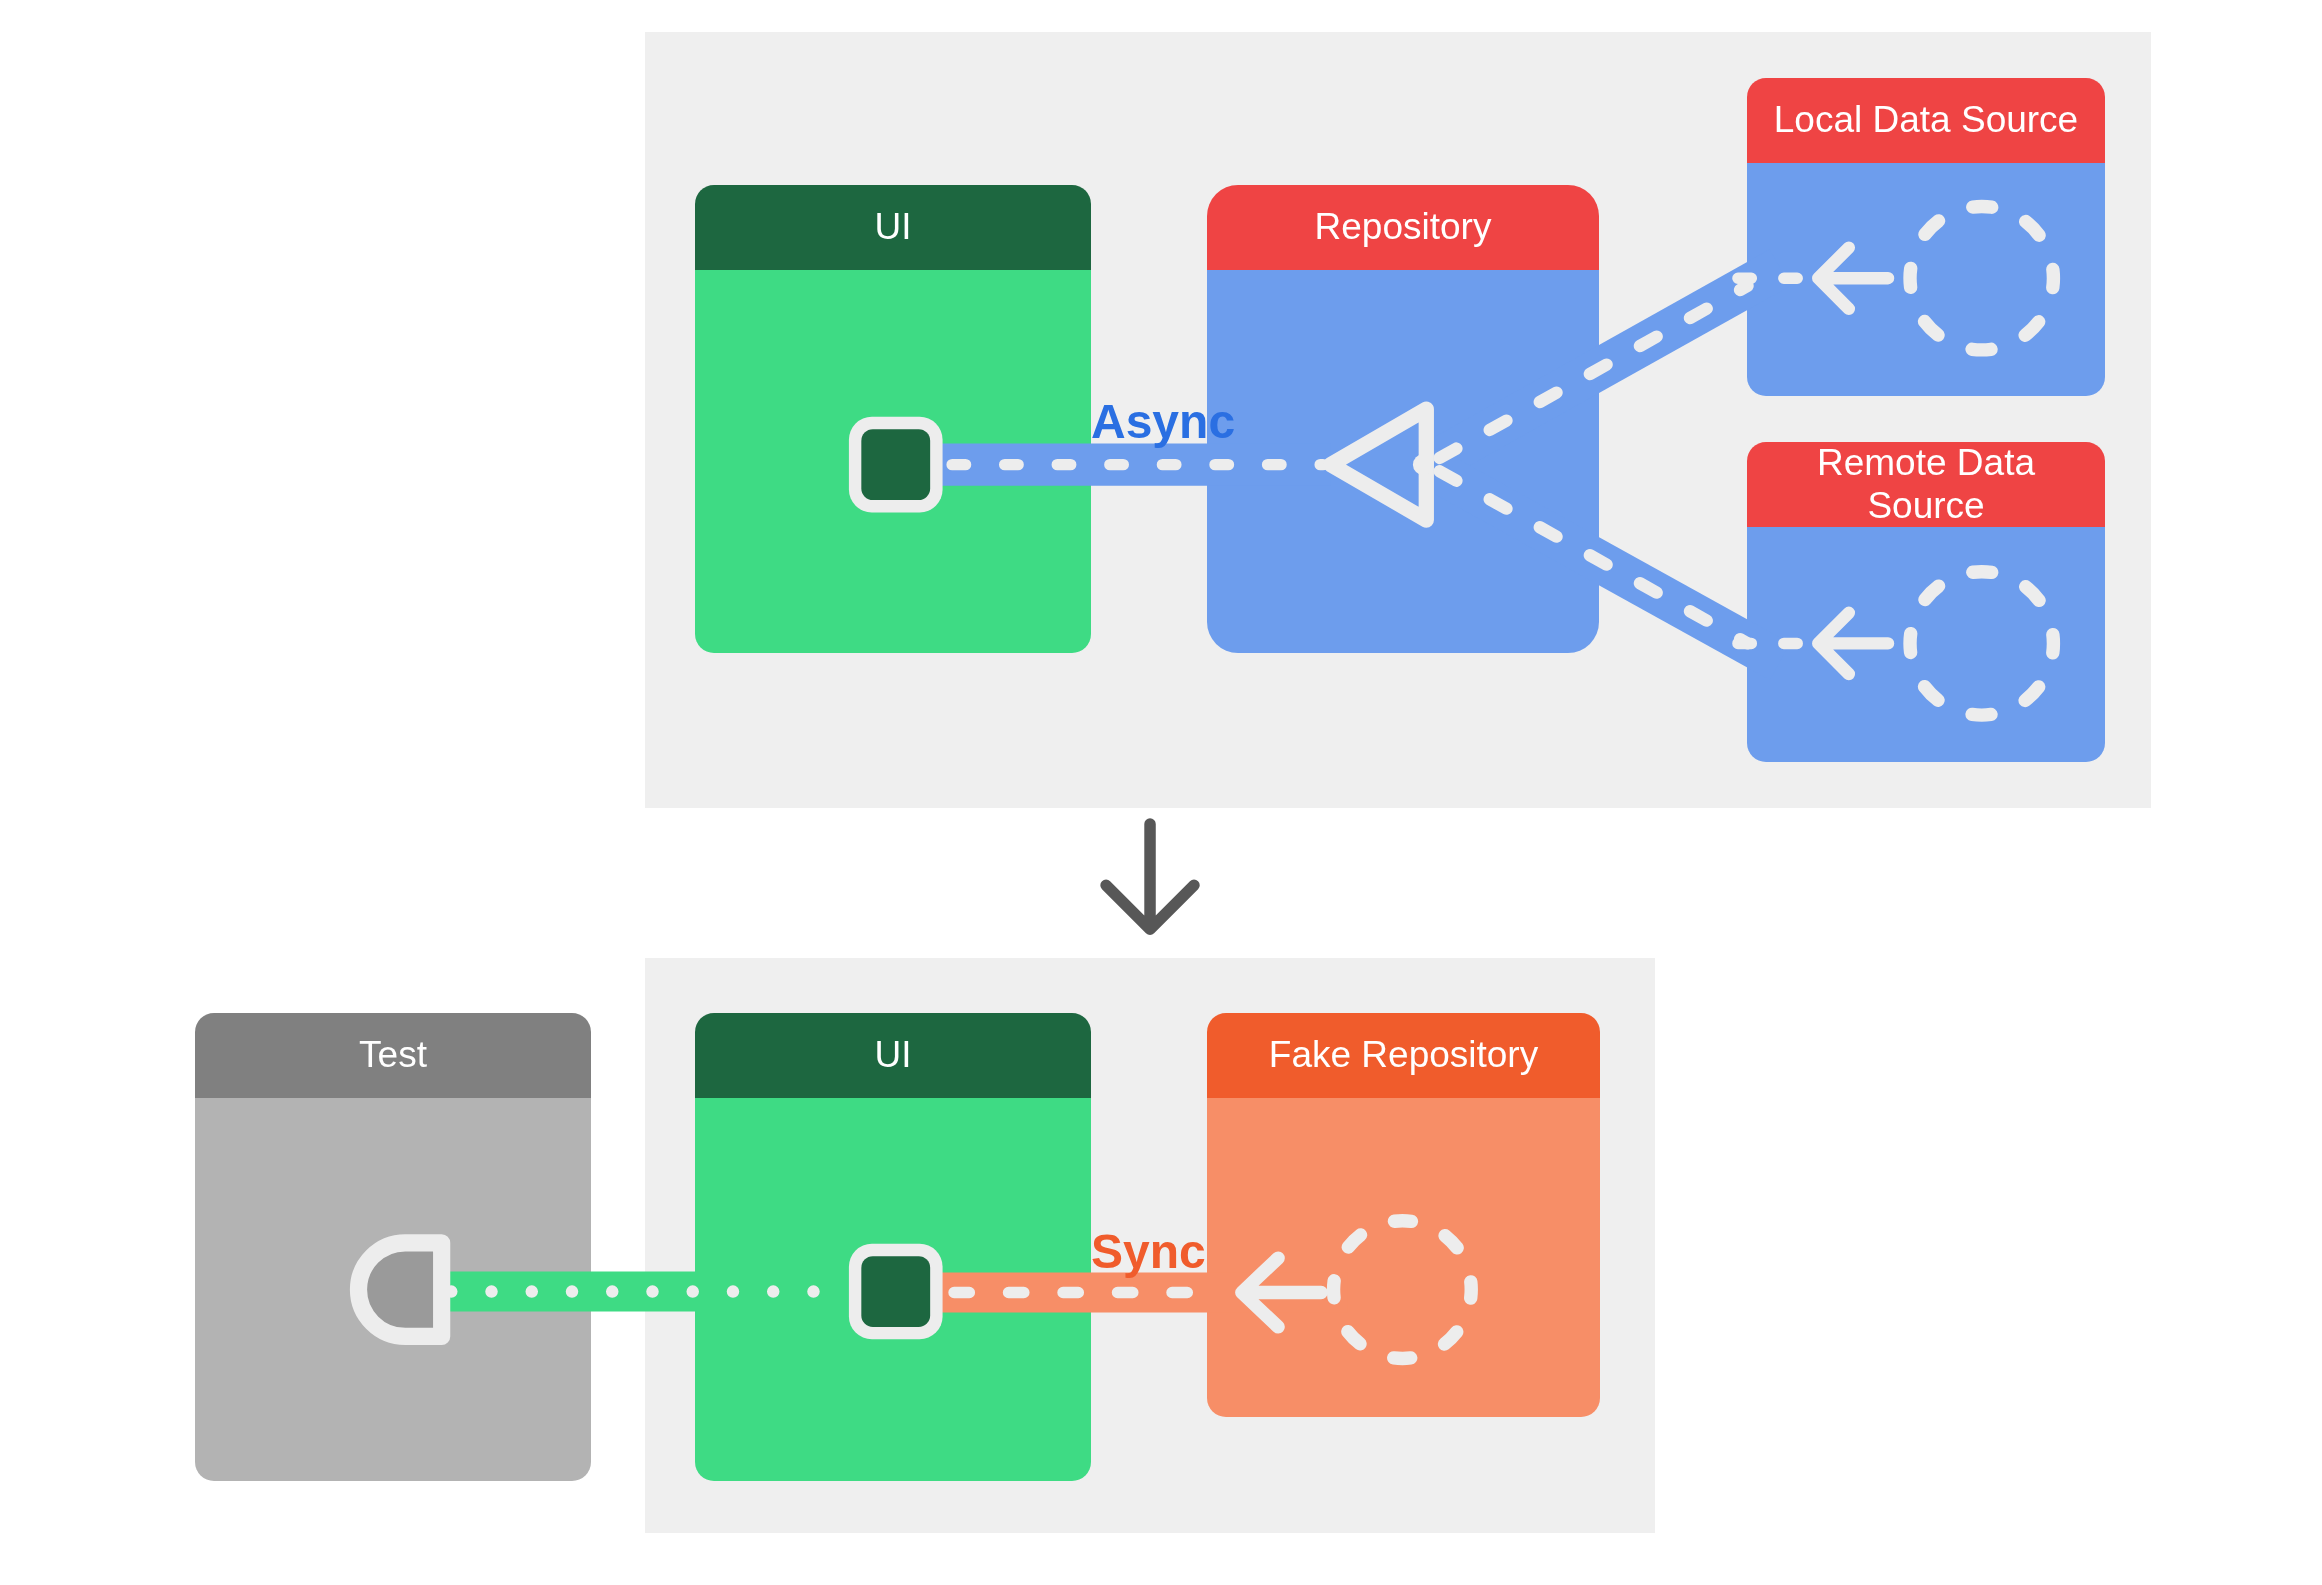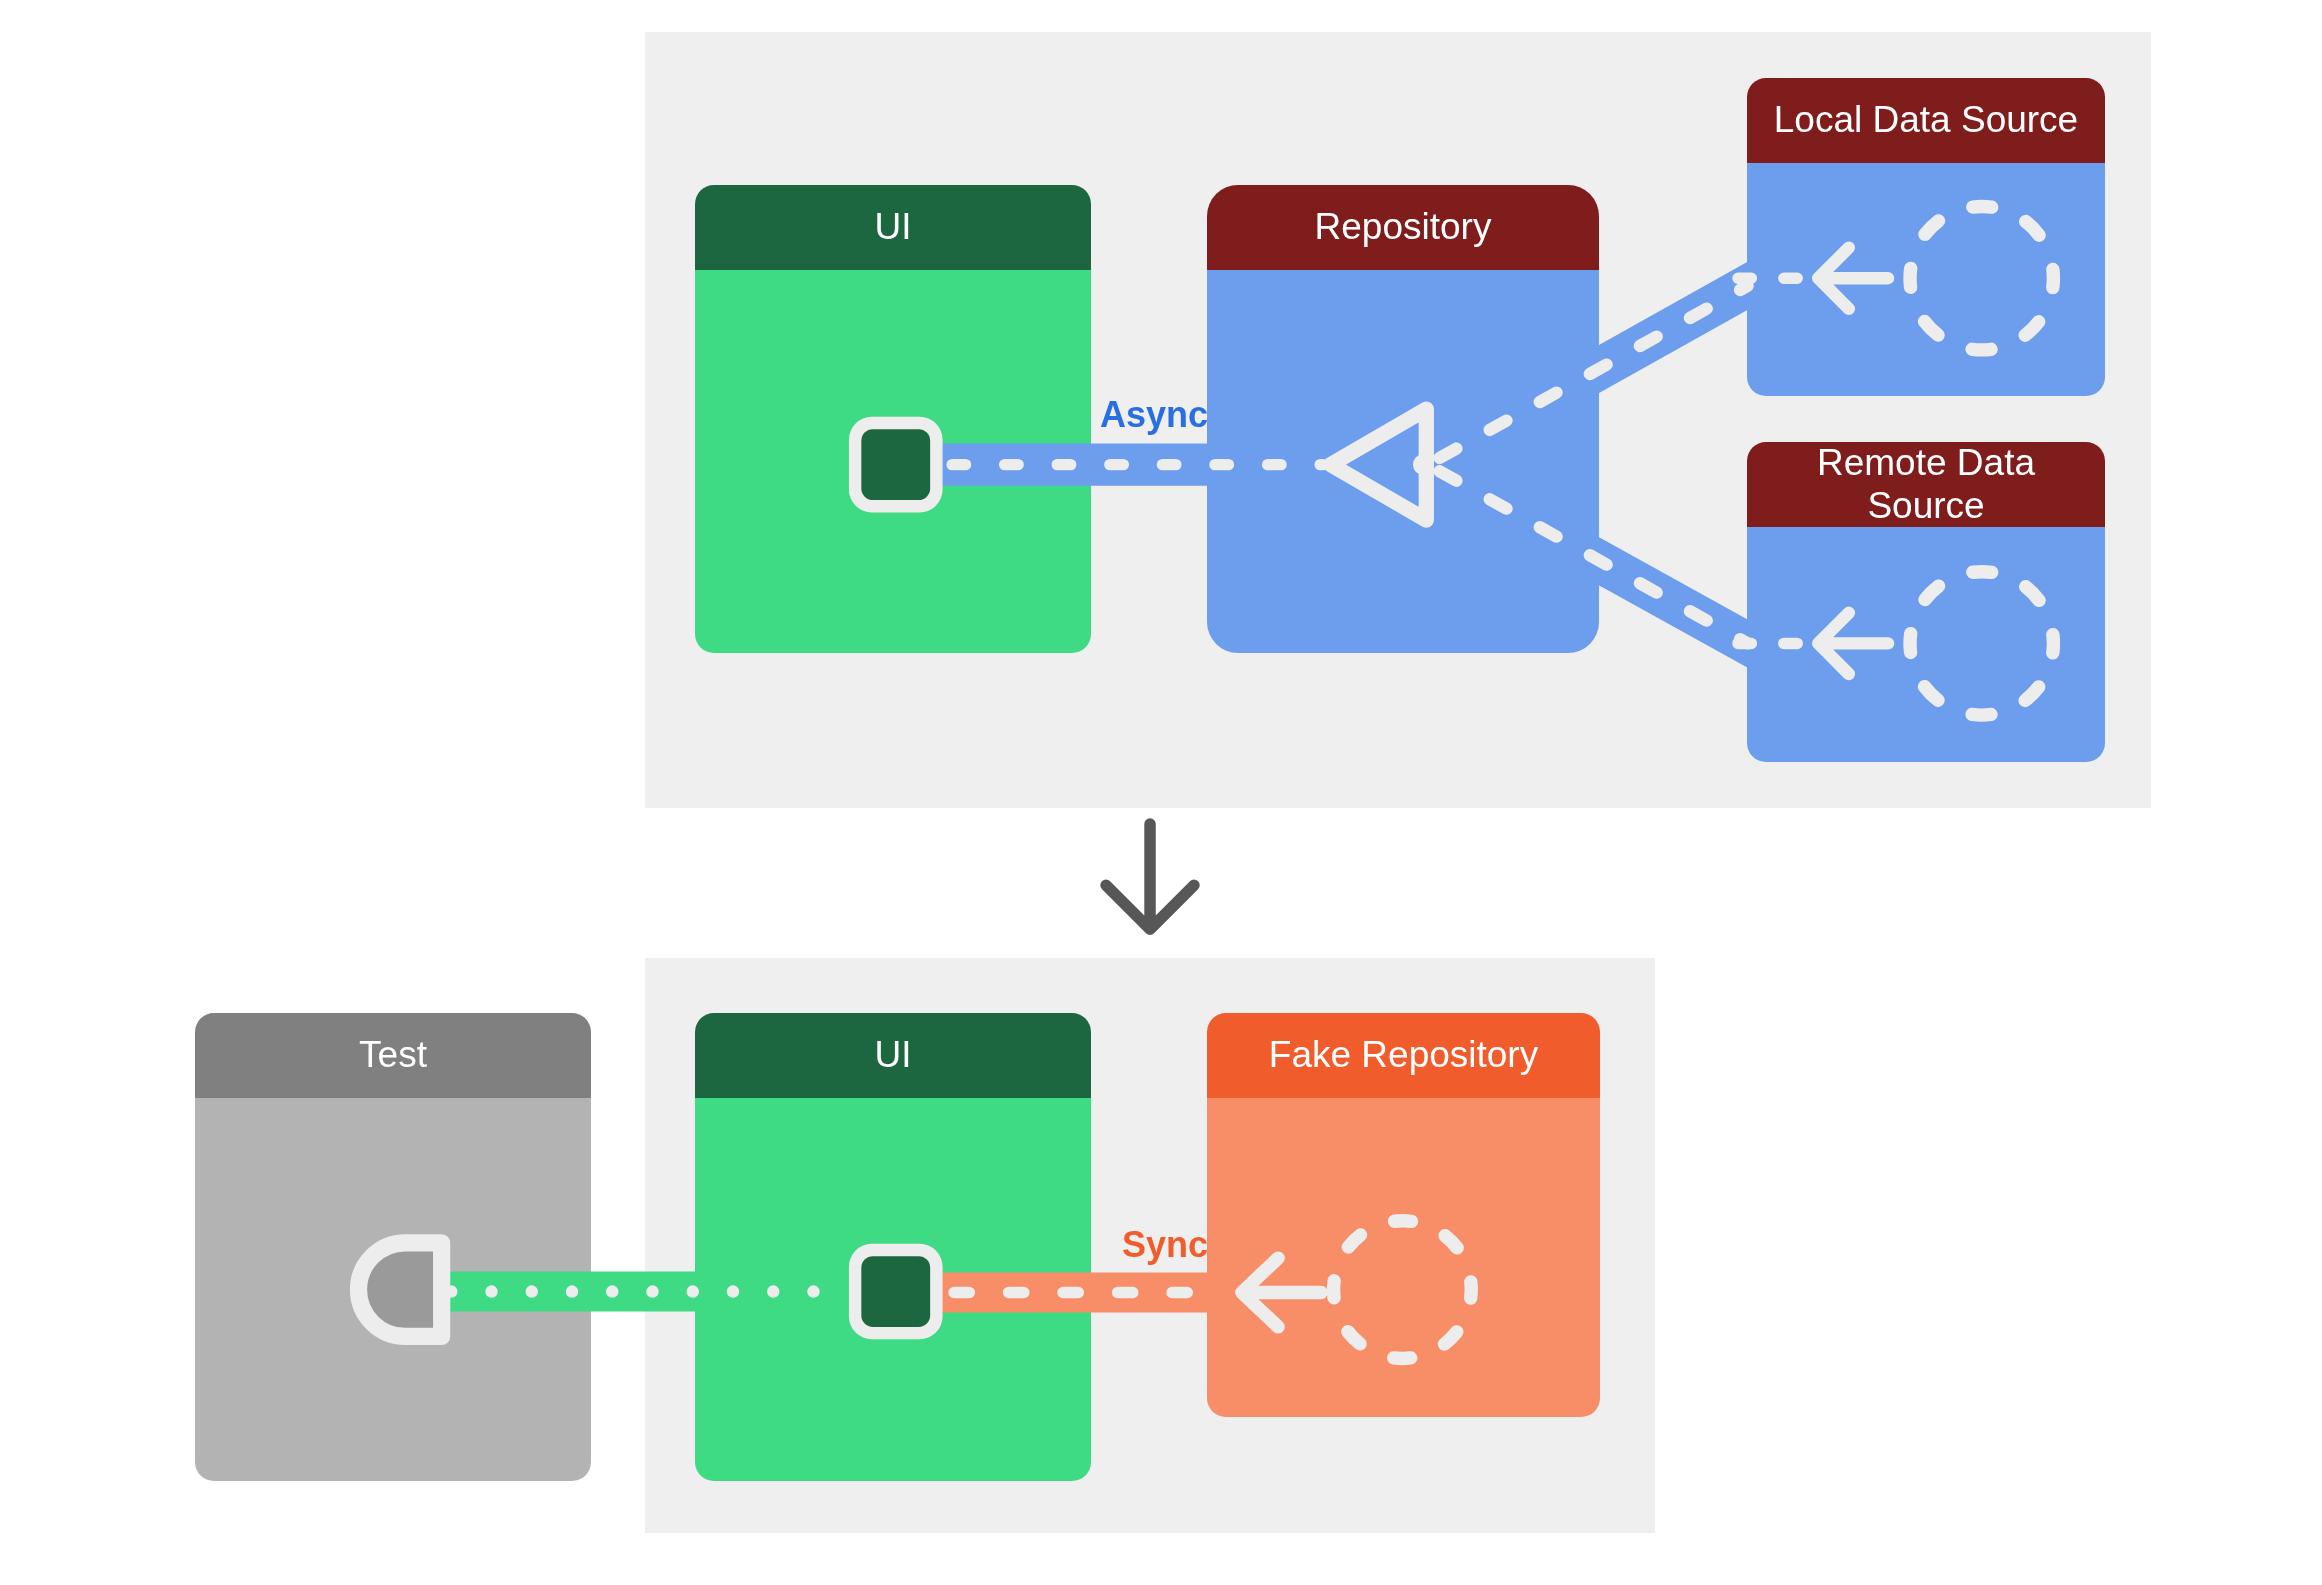--- a/index.html
+++ b/index.html
@@ -19,39 +19,39 @@
   .box-header {
     position: absolute; left: 0; right: 0; top: 0; height: 85px;
     display: flex; align-items: center; justify-content: center;
     color: #ffffff; font-size: 37px; line-height: 1.15; text-align: center;
   }
   .box-header.wrap { padding: 0 67px; }
   .box-body { position: absolute; left: 0; right: 0; top: 85px; bottom: 0; }
 
   .green  .box-header { background: #1d6740; }
   .green  .box-body   { background: #3edb84; }
-  .blue   .box-header { background: #7f1d1d; }
+  .blue   .box-header { background: #ef4444; }
   .blue   .box-body   { background: #6d9ded; }
   .orange .box-header { background: #f05c2c; }
   .orange .box-body   { background: #f78e67; }
   .gray   .box-header { background: #808080; }
   .gray   .box-body   { background: #b3b3b3; }
 
   
   .ui-top        { left: 695px;  top: 185px;  width: 396px; height: 468px; }
   .repository    { left: 1207px; top: 185px;  width: 392px; height: 468px; border-radius: 31px; }
   .local-source  { left: 1747px; top: 78px;   width: 358px; height: 318px; }
   .remote-source { left: 1747px; top: 442px;  width: 358px; height: 320px; }
   .test-box      { left: 195px;  top: 1013px; width: 396px; height: 468px; }
   .ui-bottom     { left: 695px;  top: 1013px; width: 396px; height: 468px; }
   .fake-repo     { left: 1207px; top: 1013px; width: 393px; height: 404px; }
 
   .conn-label {
     position: absolute; left: 1091px; width: 117px;
-    text-align: right; font-size: 36px; font-weight: bold;
+    text-align: left; font-size: 48px; font-weight: bold;
   }
   .async-label { top: 394px;  color: #2a6fe2; }
   .sync-label  { top: 1224px; color: #f05c2c; }
 
   svg.overlay { position: absolute; left: 0; top: 0; pointer-events: none; }
 </style>
 </head>
 <body>
 
 <div class="canvas">

